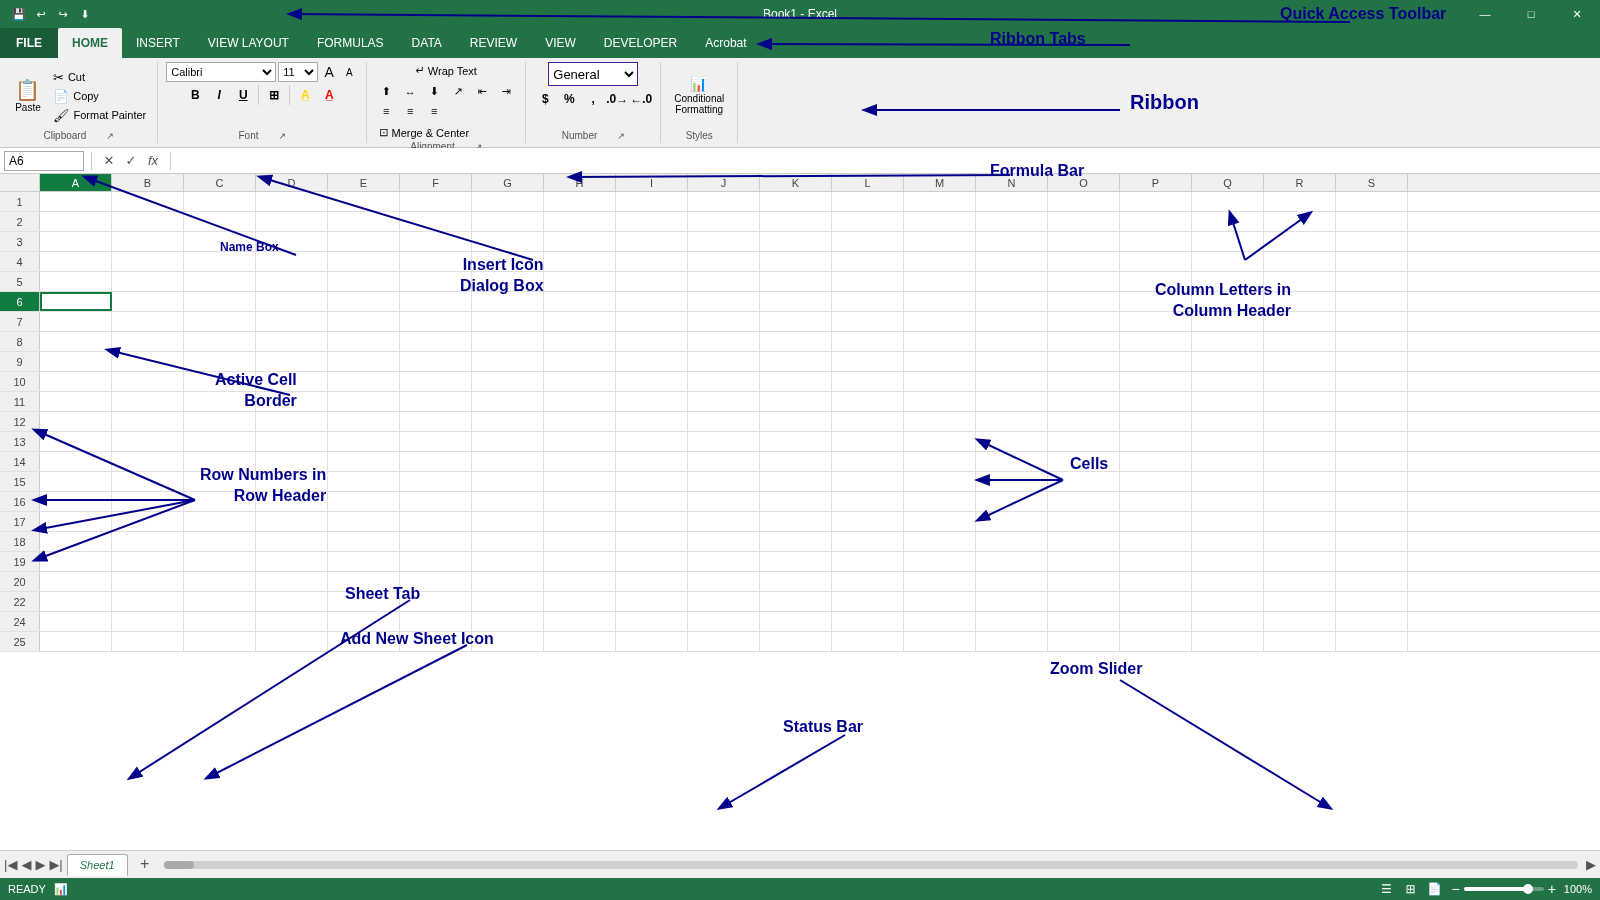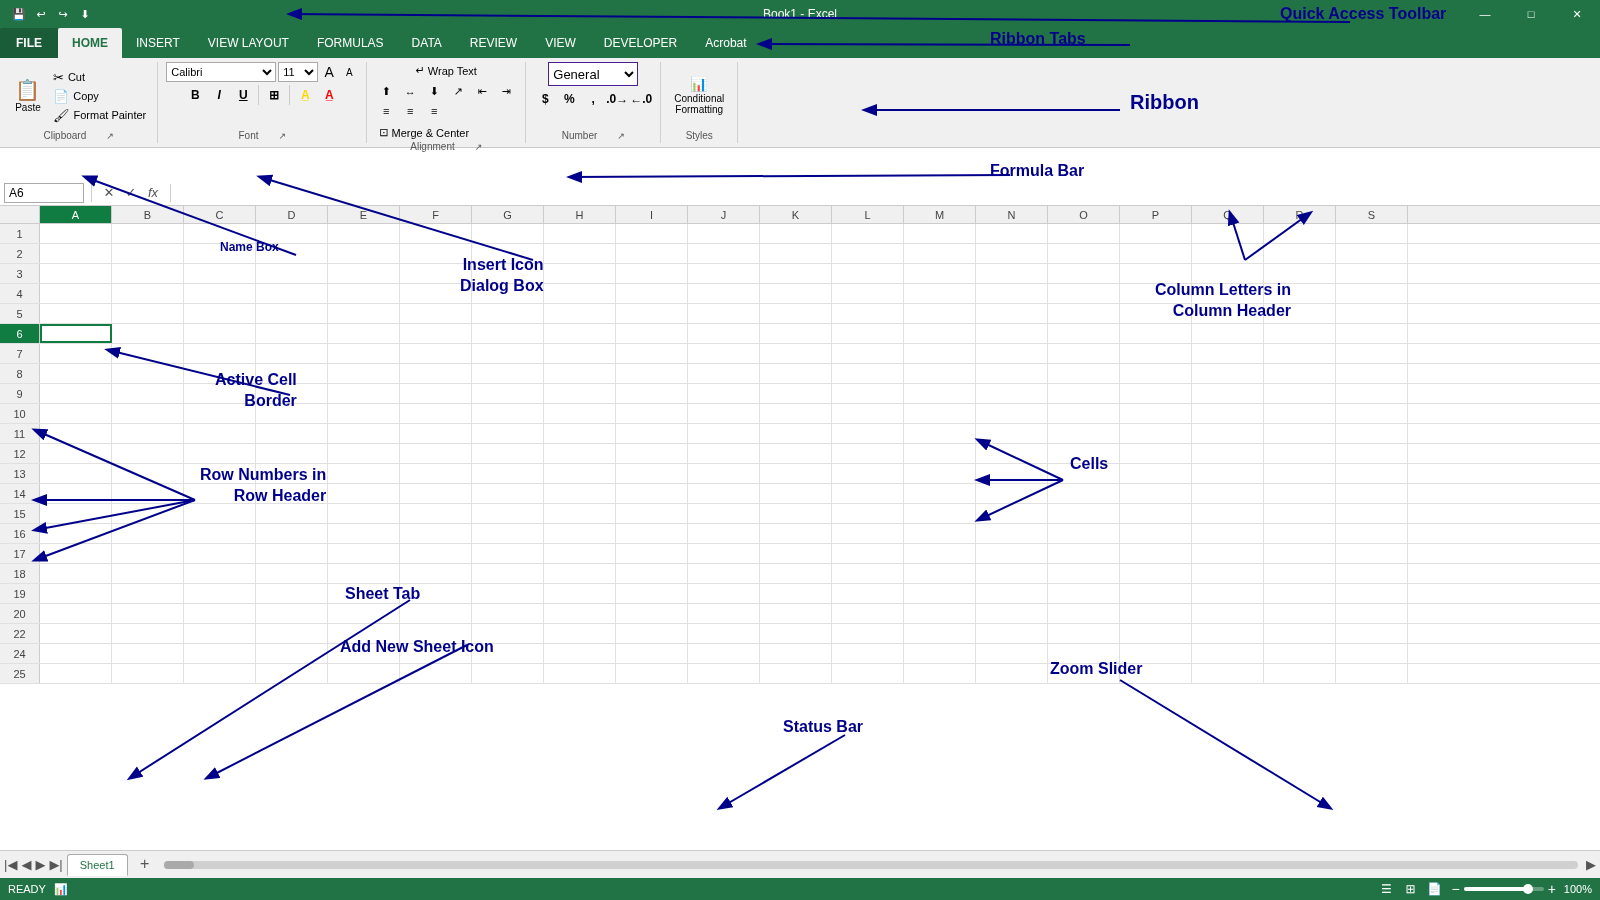--- a/index.html
+++ b/index.html
@@ -239,21 +239,20 @@
 
     
     .formula-bar {
       height: 26px;
       background: #fff;
       border-bottom: 1px solid #ccc;
       display: flex;
       align-items: center;
       padding: 0 4px;
       gap: 4px;
-      margin-top: 32px;
     }
     .name-box {
       width: 80px;
       height: 20px;
       border: 1px solid #aaa;
       font-size: 12px;
       padding: 0 4px;
       display: flex;
       align-items: center;
     }
@@ -415,20 +414,21 @@
       border-bottom: none;
       border-radius: 3px 3px 0 0;
       font-size: 11px;
       cursor: pointer;
       margin-right: 2px;
     }
     .sheet-tab.active {
       background: white;
       border-bottom: 1px solid white;
       color: #217346;
+      font-style: italic;
     }
     .sheet-tab-add {
       width: 22px;
       height: 22px;
       display: flex;
       align-items: center;
       justify-content: center;
       cursor: pointer;
       font-size: 16px;
       border-radius: 50%;
@@ -1277,19 +1277,19 @@
   <div class="annotation" style="top:280px; left:1155px; font-size:16px; line-height:1.3;">Column Letters in<br>Column Header</div>
 
   <div class="annotation" style="top:370px; left:215px; font-size:16px; line-height:1.3;">Active Cell<br>Border</div>
 
   <div class="annotation" style="top:465px; left:200px; font-size:16px; line-height:1.3;">Row Numbers in<br>Row Header</div>
 
   <div class="annotation" style="top:455px; left:1070px; font-size:16px;">Cells</div>
 
   <div class="annotation" style="top:585px; left:345px; font-size:16px;">Sheet Tab</div>
 
-  <div class="annotation" style="top:630px; left:340px; font-size:16px;margin-top:8px;">Add New Sheet Icon</div>
+  <div class="annotation" style="top:630px; left:340px; font-size:16px;">Add New Sheet Icon</div>
 
   <div class="annotation" style="top:718px; left:783px; font-size:16px;">Status Bar</div>
 
   <div class="annotation" style="top:660px; left:1050px; font-size:16px;">Zoom Slider</div>
 
 </div>
 
 </body></html>

